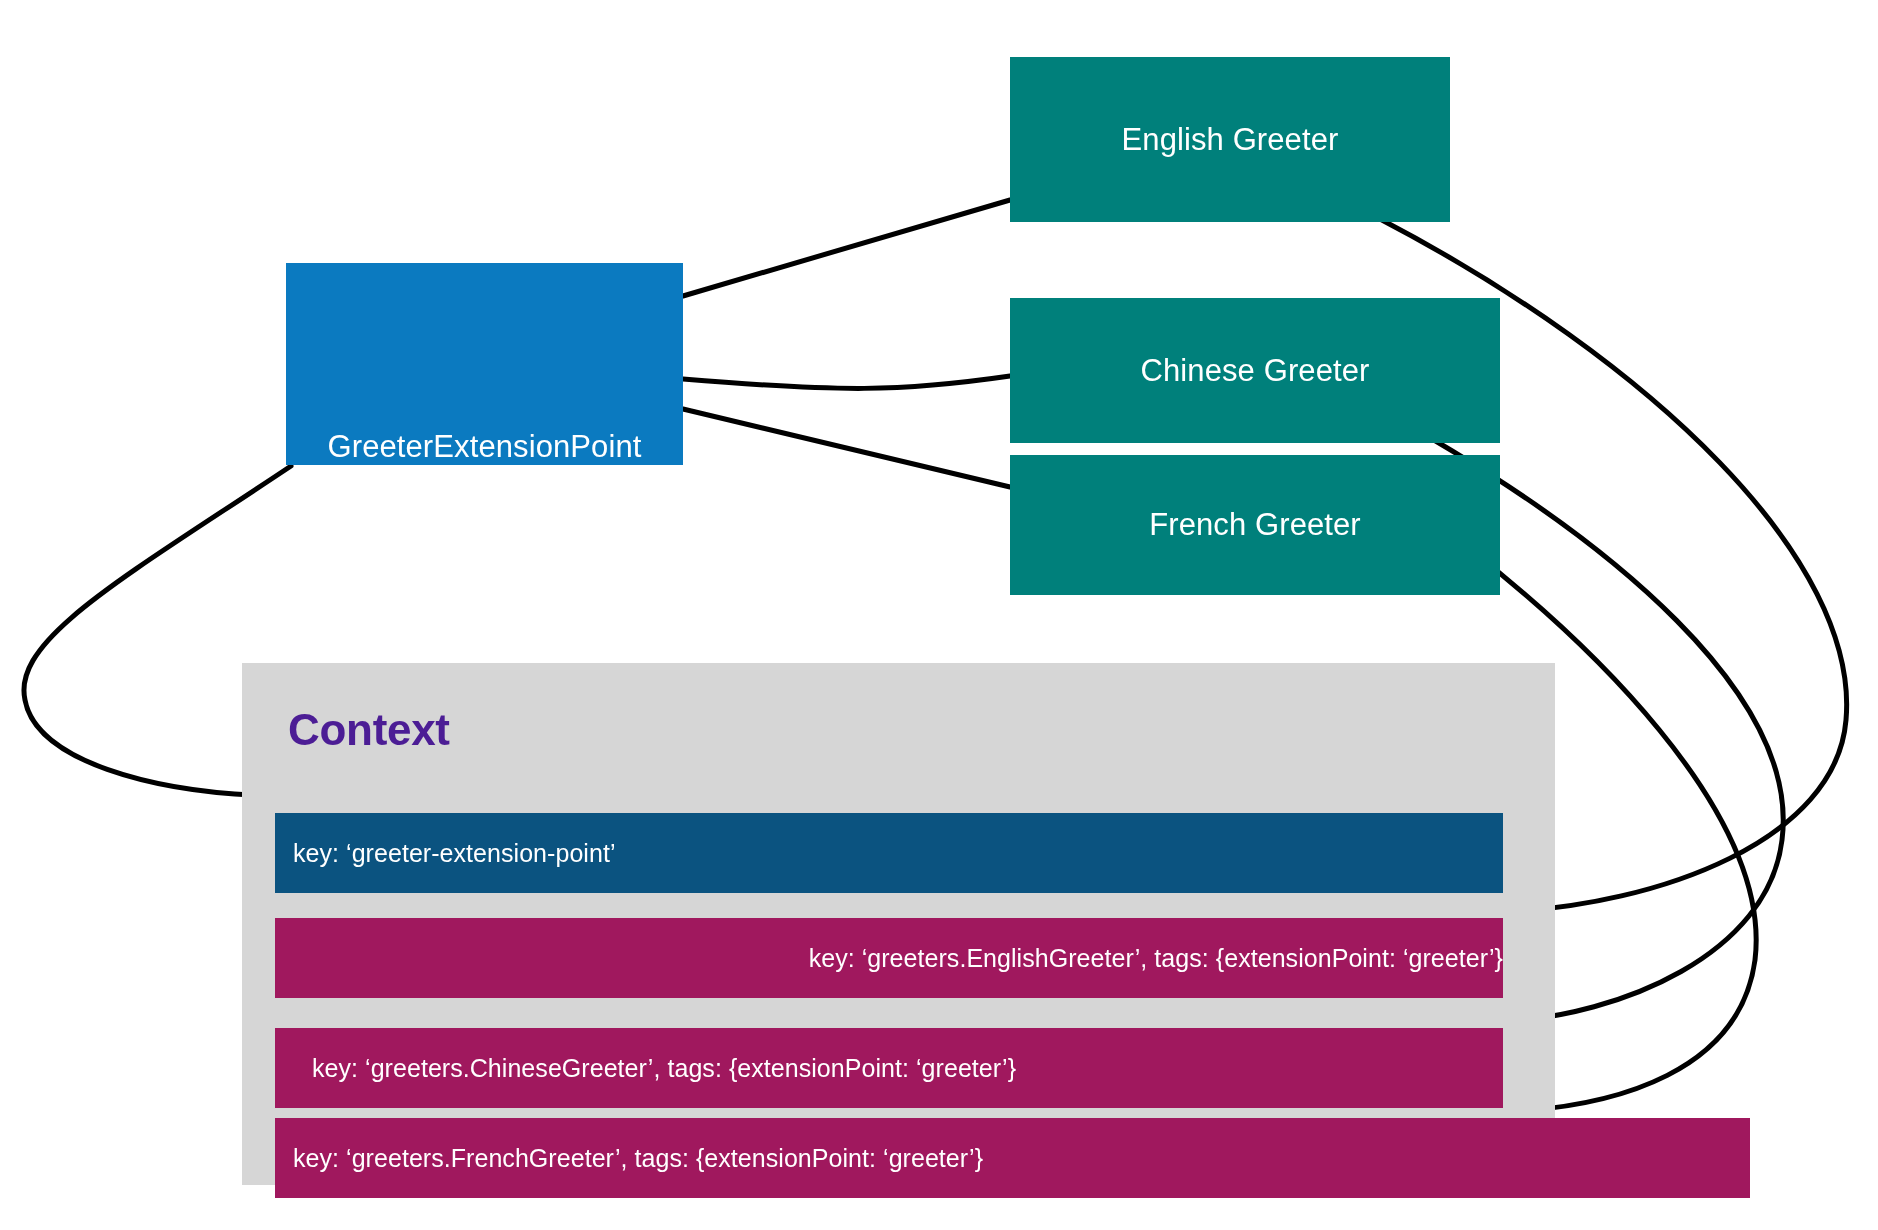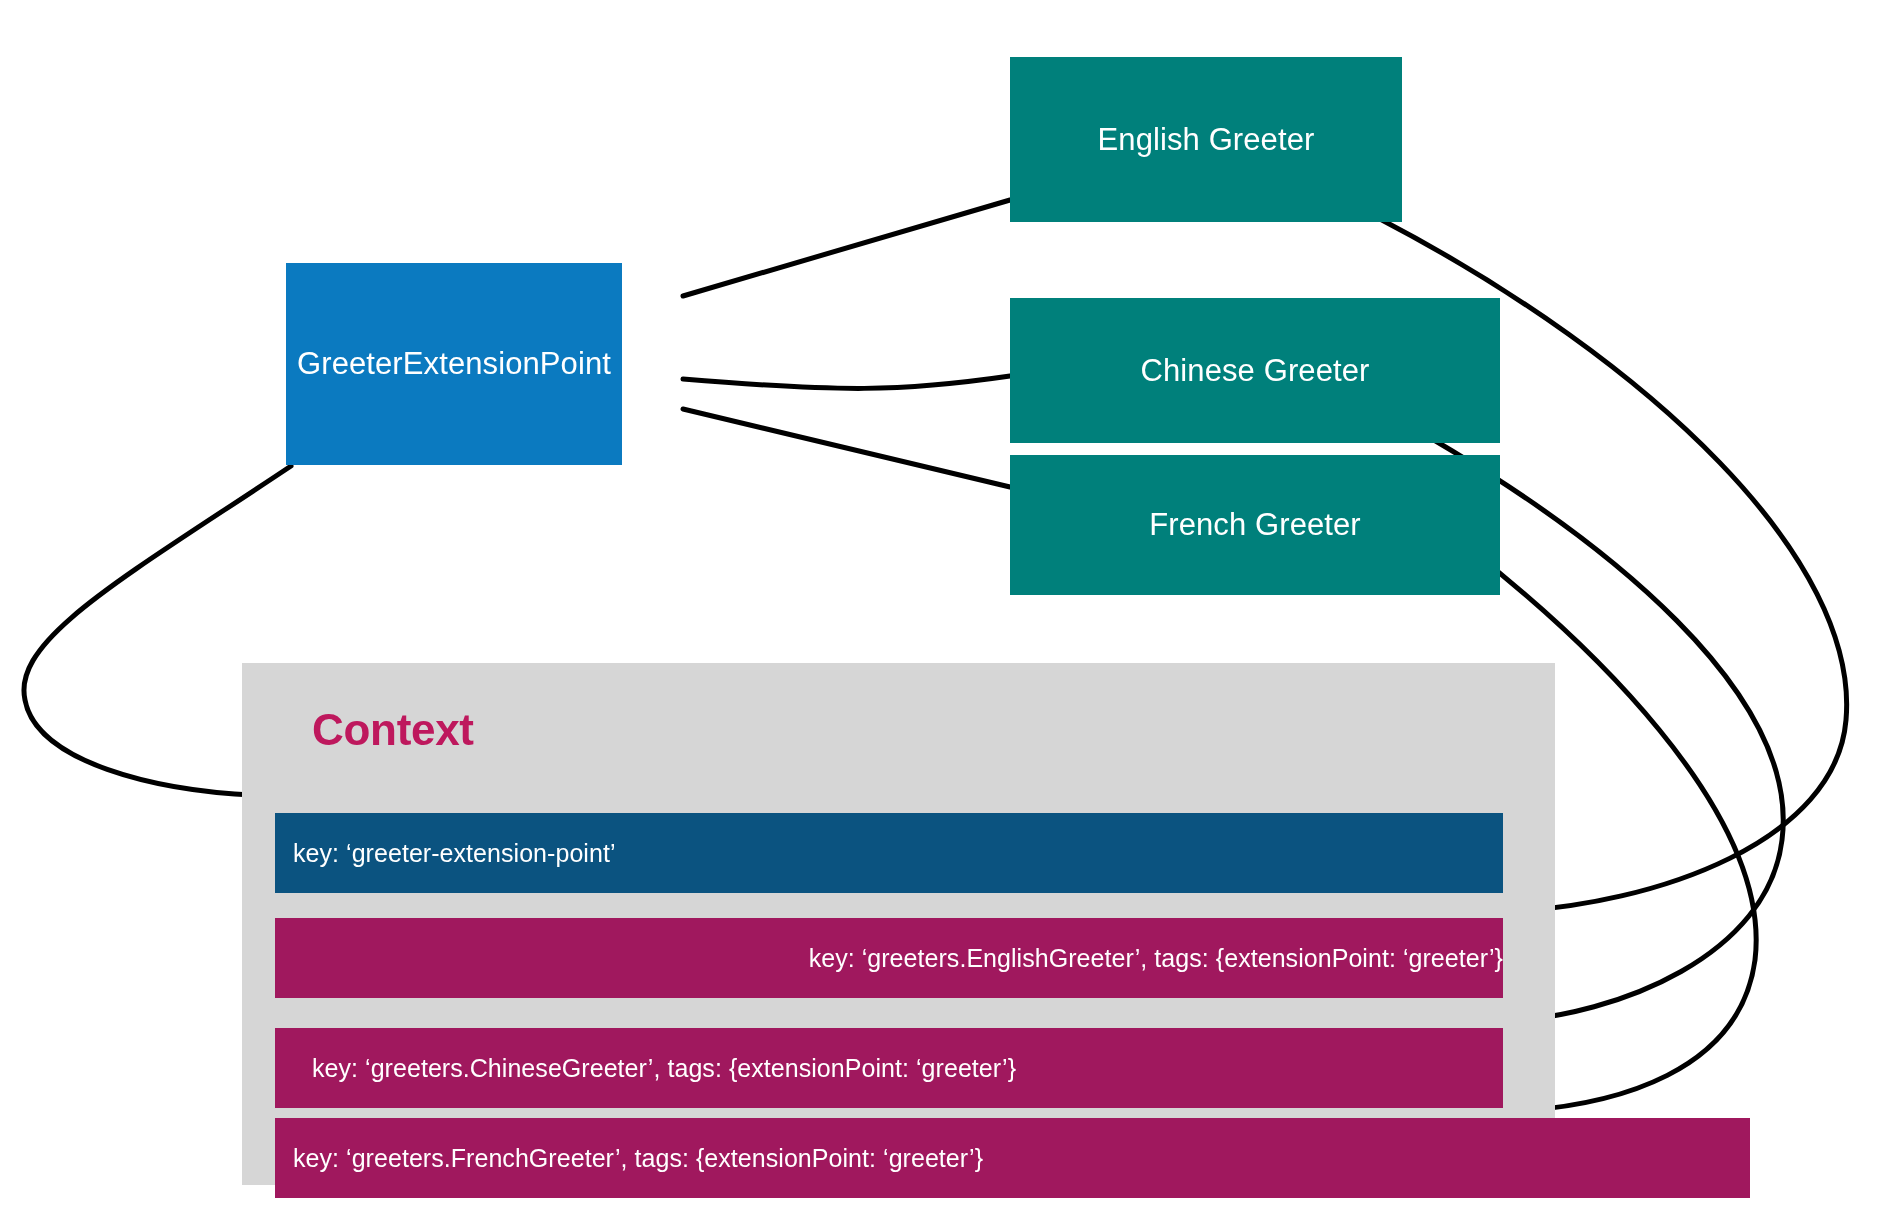--- a/index.html
+++ b/index.html
@@ -52,23 +52,22 @@
     position: absolute;
     background: #d6d6d6;
     box-sizing: border-box;
   }
   #context-title {
     position: absolute;
     left: 46px;
     top: 42px;
     font-size: 44px;
     font-weight: bold;
-    color: #be185d;
+    color: #4c1d95;
     letter-spacing: -0.3px;
-    margin-left: 24px;
   }
   .ctx-entry {
     position: absolute;
     display: flex;
     align-items: center;
     color: #ffffff;
     font-size: 25px;
     font-weight: 400;
     box-sizing: border-box;
     padding-left: 18px;
@@ -91,25 +90,25 @@
   <svg id="edges" viewBox="0 0 1878 1230" xmlns="http://www.w3.org/2000/svg">
     <path fill="none" stroke="#000000" stroke-width="5" stroke-linecap="round" d="M 683 296 L 1010 200"></path>
     <path fill="none" stroke="#000000" stroke-width="5" stroke-linecap="round" d="M 683 379 C 840 392, 900 392, 1010 376"></path>
     <path fill="none" stroke="#000000" stroke-width="5" stroke-linecap="round" d="M 683 409 L 1010 487"></path>
     <path fill="none" stroke="#000000" stroke-width="5" stroke-linecap="round" d="M 291 466 C 120 580, 12 640, 25 700 C 36 760, 150 793, 275 796"></path>
     <path fill="none" stroke="#000000" stroke-width="5" stroke-linecap="round" d="M 1380 219 C 1650 360, 1860 560, 1846 720 C 1836 840, 1660 905, 1503 912"></path>
     <path fill="none" stroke="#000000" stroke-width="5" stroke-linecap="round" d="M 1372 405 C 1620 540, 1800 700, 1782 840 C 1768 955, 1620 1015, 1503 1022"></path>
     <path fill="none" stroke="#000000" stroke-width="5" stroke-linecap="round" d="M 1404 500 C 1600 640, 1772 820, 1755 960 C 1740 1070, 1620 1107, 1503 1112"></path>
   </svg>
 
-  <div class="node node-extension-point" style="left: 286px; top: 263px; width: 336px; height: 202px; background: rgb(11, 122, 192);">
+  <div class="node node-extension-point" style="left: 286px; top: 263px; width: 397px; height: 202px; background: rgb(11, 122, 192); align-items: flex-end;">
     <span>GreeterExtensionPoint</span>
   </div>
 
-  <div class="node node-provider" style="left: 1010px; top: 57px; width: 392px; height: 165px; background: rgb(0, 128, 123);">
+  <div class="node node-provider" style="left: 1010px; top: 57px; width: 440px; height: 165px; background: rgb(0, 128, 123);">
     <span>English Greeter</span>
   </div>
 
   <div class="node node-provider" style="left: 1010px; top: 260px; width: 490px; height: 145px; background: rgb(0, 128, 123); margin-top: 38px;">
     <span>Chinese Greeter</span>
   </div>
 
   <div class="node node-provider" style="left: 1010px; top: 455px; width: 490px; height: 140px; background: rgb(0, 128, 123);">
     <span>French Greeter</span>
   </div>

